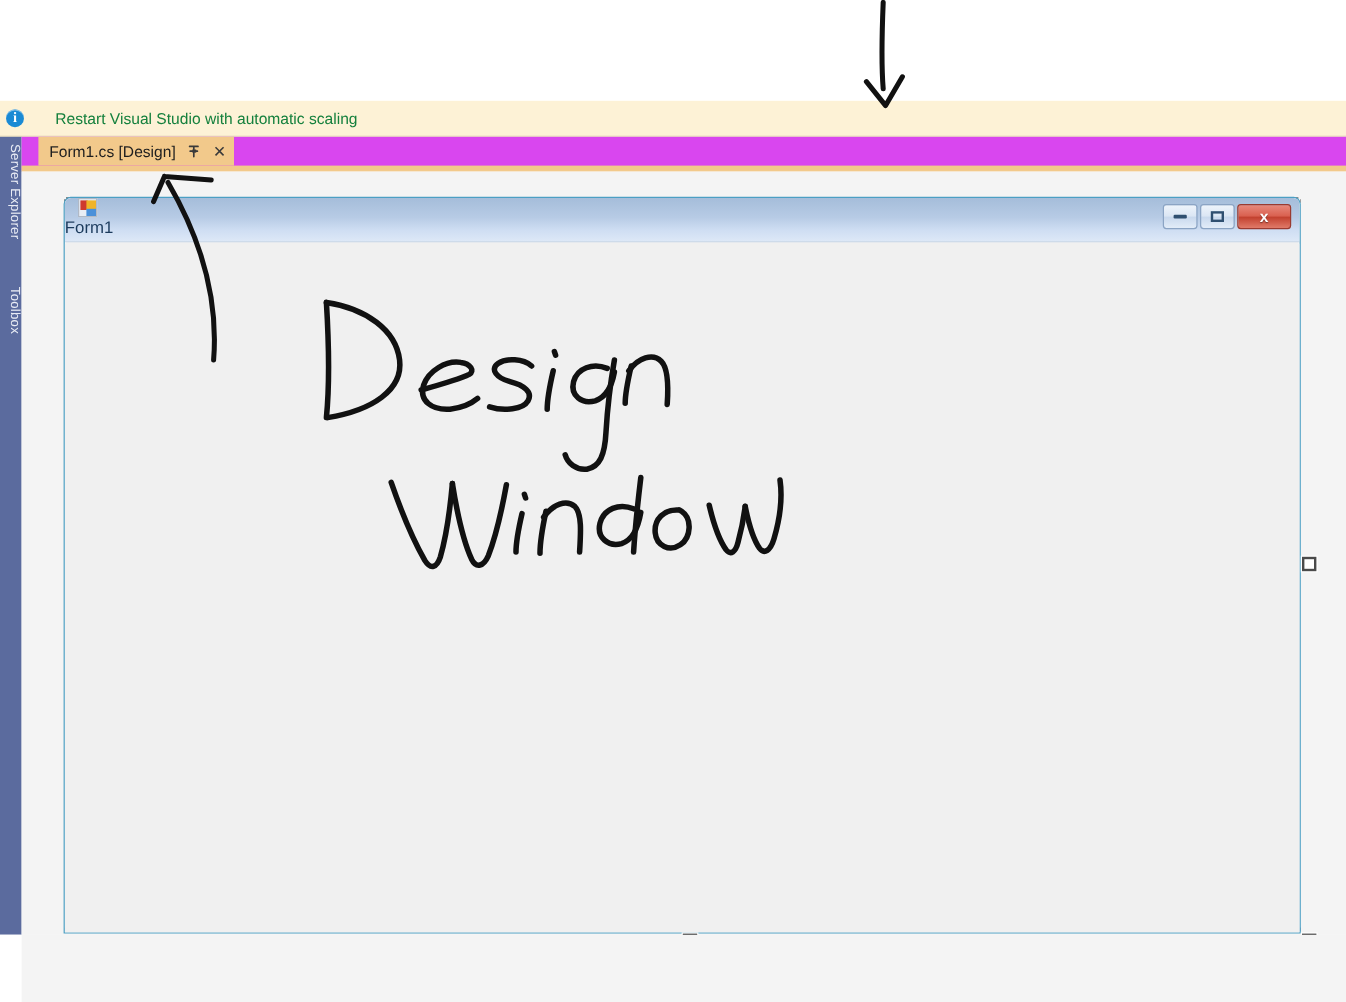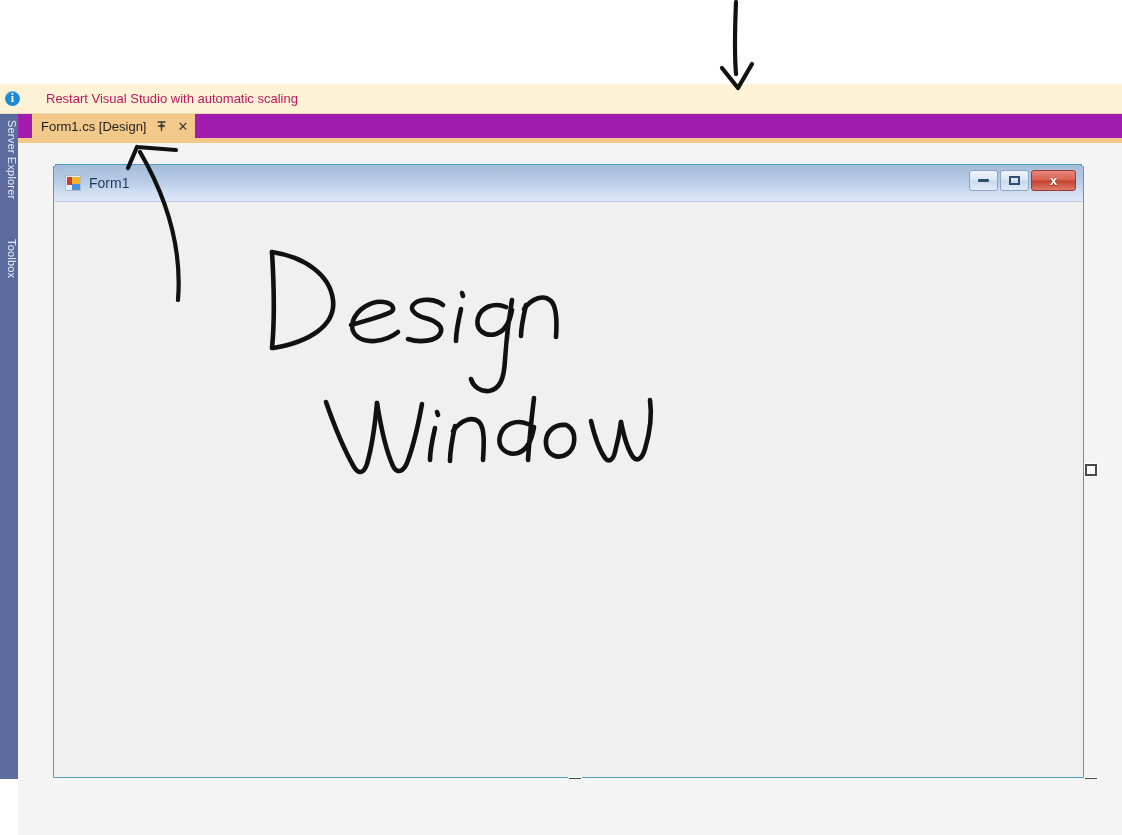--- a/index.html
+++ b/index.html
@@ -30,21 +30,21 @@
   }
   .info-icon::after {
     content: "i";
     position: absolute; left: 0; right: 0; top: -1px;
     text-align: center; color: #ffffff;
     font-family: "Liberation Serif", serif;
     font-size: 12px; font-weight: bold; line-height: 16px;
   }
   .notif-text { font-size: 13px; color: #1e1e1e; white-space: nowrap; }
   .notif-link {
-    font-size: 13px; color: #be185d; margin-left: 16px;
+    font-size: 13px; color: #15803d; margin-left: 16px;
     white-space: nowrap; text-decoration: none; cursor: pointer;
   }
 
   
   .left-dock {
     position: absolute; left: 0; top: 114px; width: 18px; height: 665px;
     background: #5b6b9e;
   }
   .dock-label {
     position: absolute; left: 0; width: 18px;
@@ -52,21 +52,21 @@
     writing-mode: vertical-rl;
     text-align: left;
     letter-spacing: .2px;
   }
   .dock-label.server { top: 6px; height: 110px; }
   .dock-label.toolbox { top: 125px; height: 70px; }
 
   
   .tabstrip {
     position: absolute; left: 18px; top: 114px; width: 1104px; height: 28px;
-    background: #a21caf;
+    background: #d946ef;
   }
   .tab-active {
     position: absolute; left: 14px; top: 0px; height: 24px;
     background: #f2c98b;
     display: flex; align-items: center;
     padding: 0 7px 0 9px;
   }
   .tab-title { font-size: 13px; color: #1e1e1e; white-space: nowrap; }
   .tab-pin {
     margin-left: 10px; width: 12px; height: 14px;
@@ -110,21 +110,21 @@
     border: 1px solid #4b9fc4;
     border-top-left-radius: 6px; border-top-right-radius: 6px;
     box-shadow: 0 0 0 1px rgba(255,255,255,.6) inset;
     overflow: hidden;
   }
   .form-titlebar {
     position: relative; height: 37px; width: 100%;
     background: linear-gradient(to bottom, #a5bdda 0%, #b7cbe5 45%, #cfdef3 75%, #dde8f7 100%);
     border-top-left-radius: 5px; border-top-right-radius: 5px;
     border-bottom: 1px solid #b9cde4;
-    display: flex; align-items: center;
+    display: flex; align-items: flex-start; flex-direction: column;
   }
   .form-icon {
     width: 16px; height: 16px; margin-left: 11px; margin-right: 8px;
     position: relative; flex: 0 0 auto;
     background: #e9eef5; border: 1px solid #b0b9c6;
   }
   .form-icon .sq { position: absolute; }
   .form-icon .sq-red    { left: 1px;  top: 1px;  width: 6px; height: 8px;  background: #cf3a2e; }
   .form-icon .sq-yellow { left: 6px;  top: 1px;  width: 8px; height: 8px;  background: #f0b429; }
   .form-icon .sq-blue   { left: 6px;  top: 8px;  width: 8px; height: 6px;  background: #4a90d9; }

